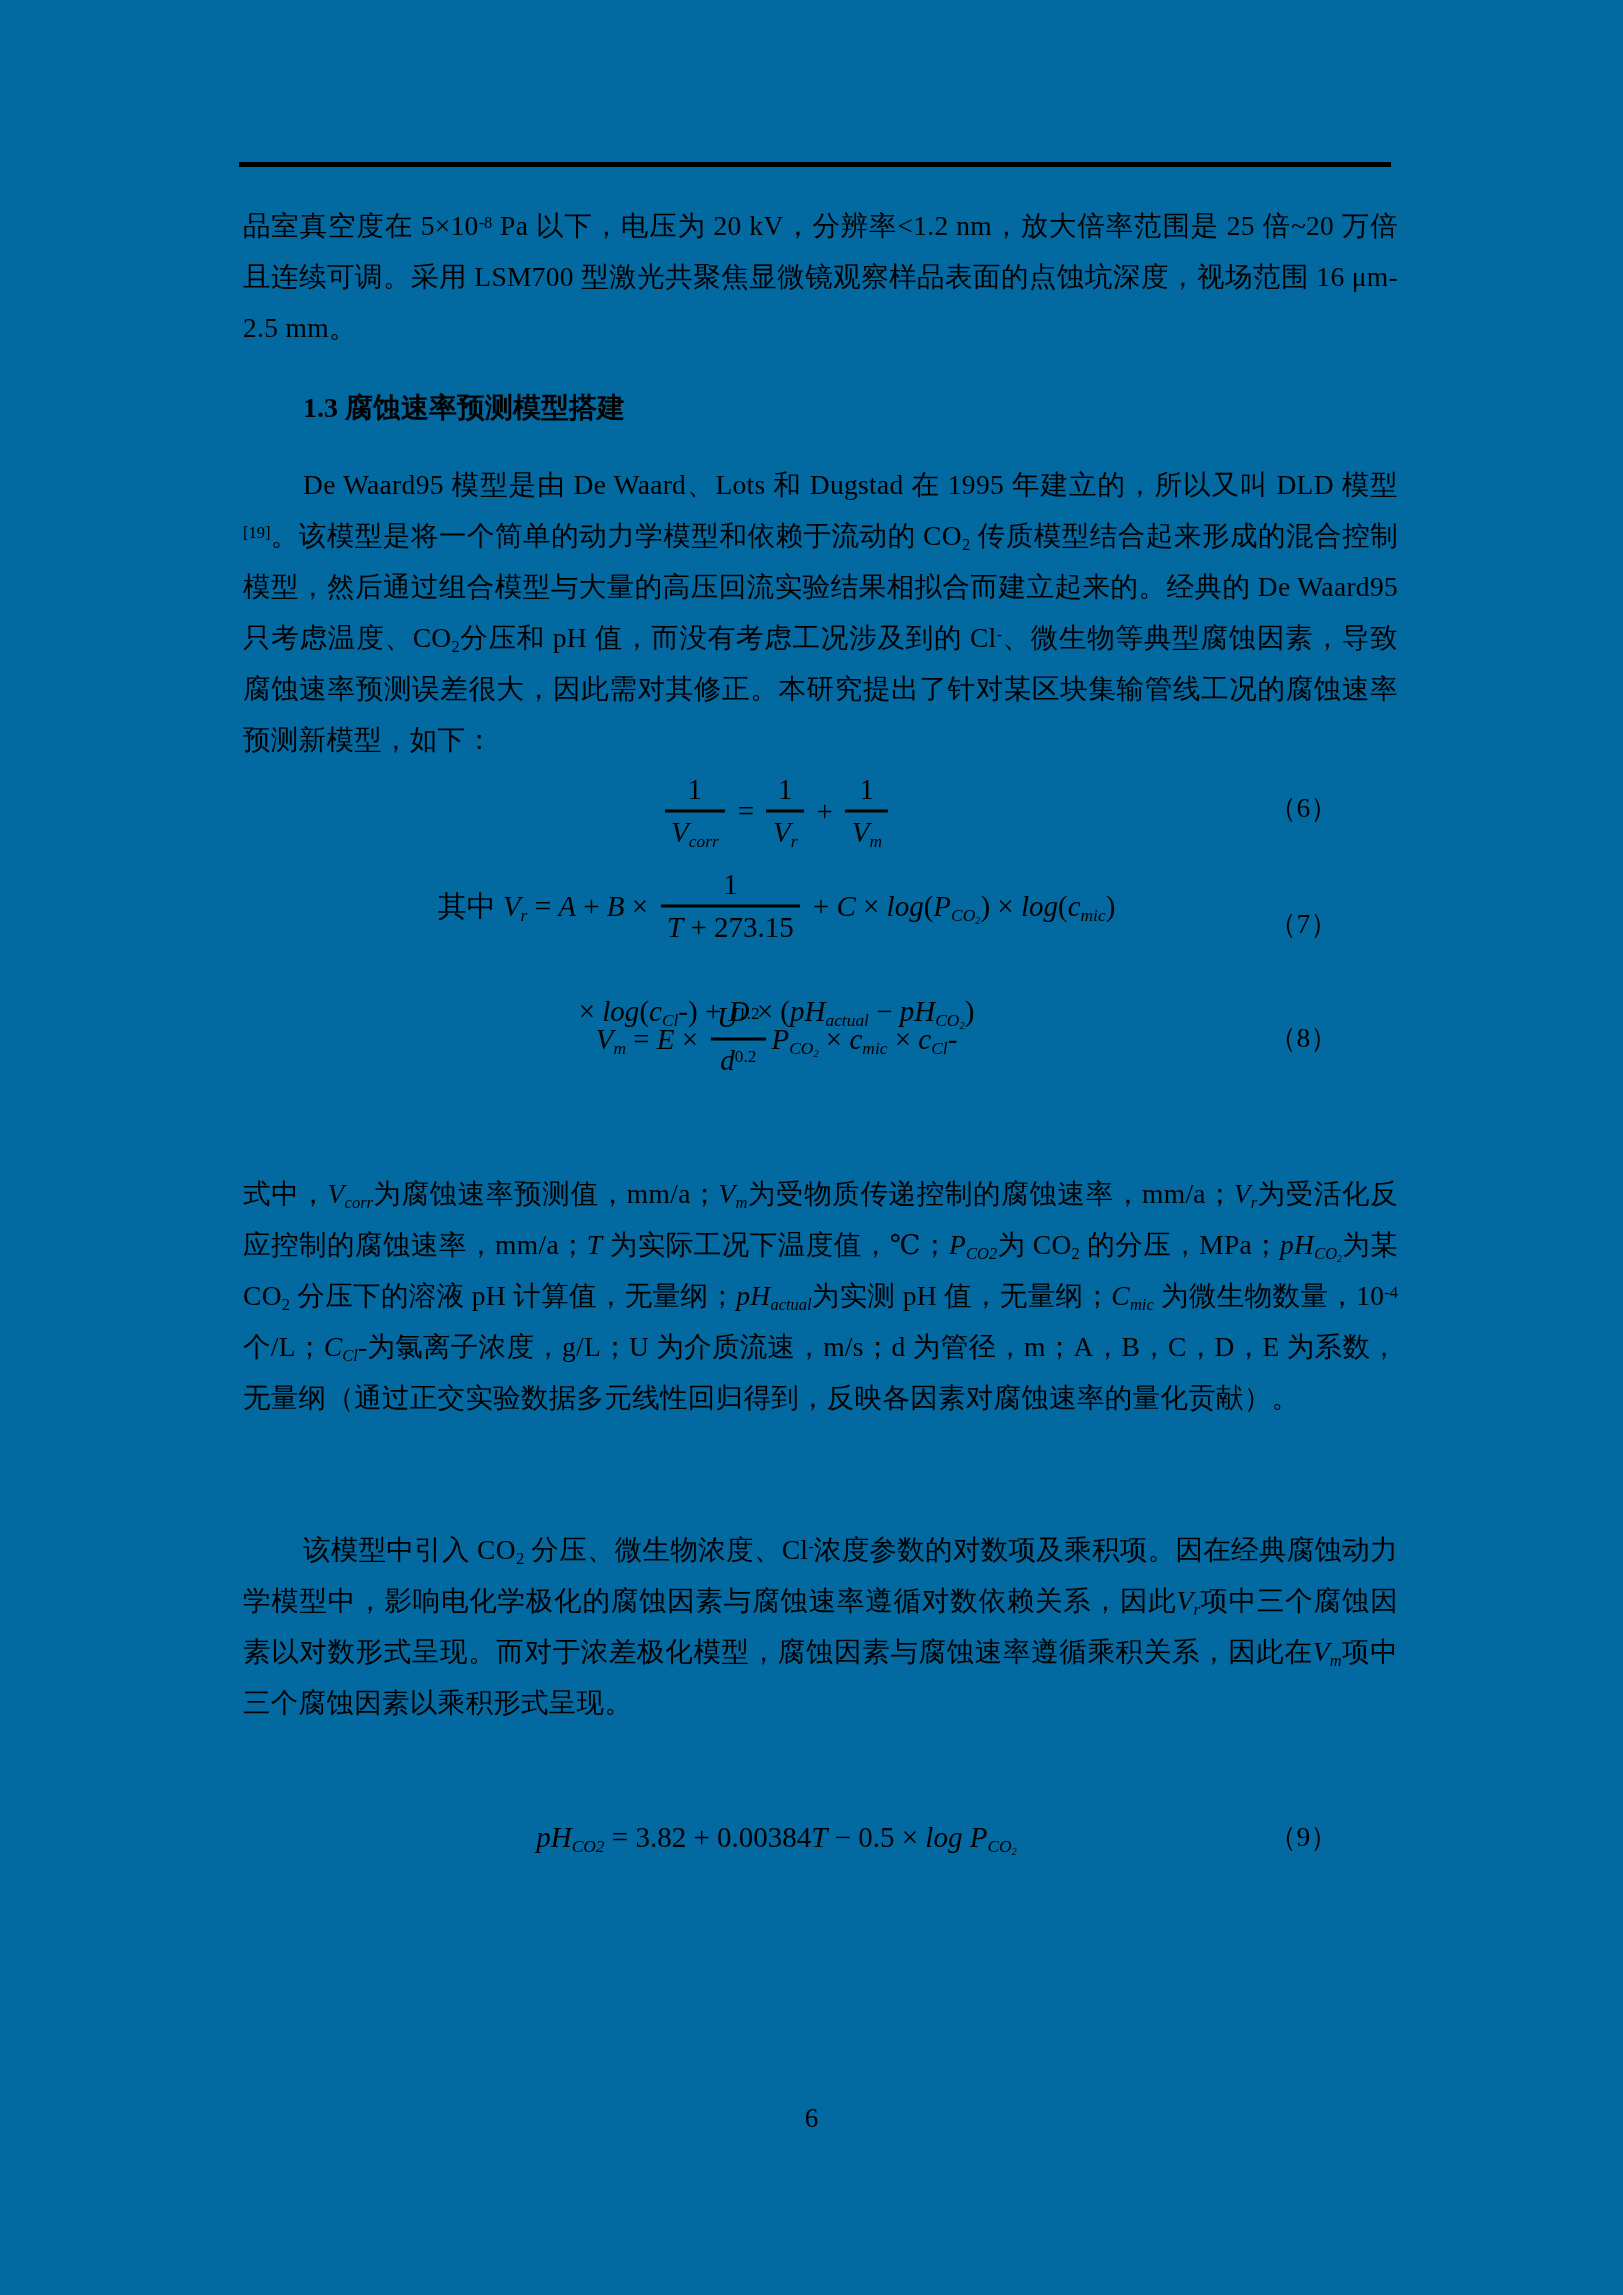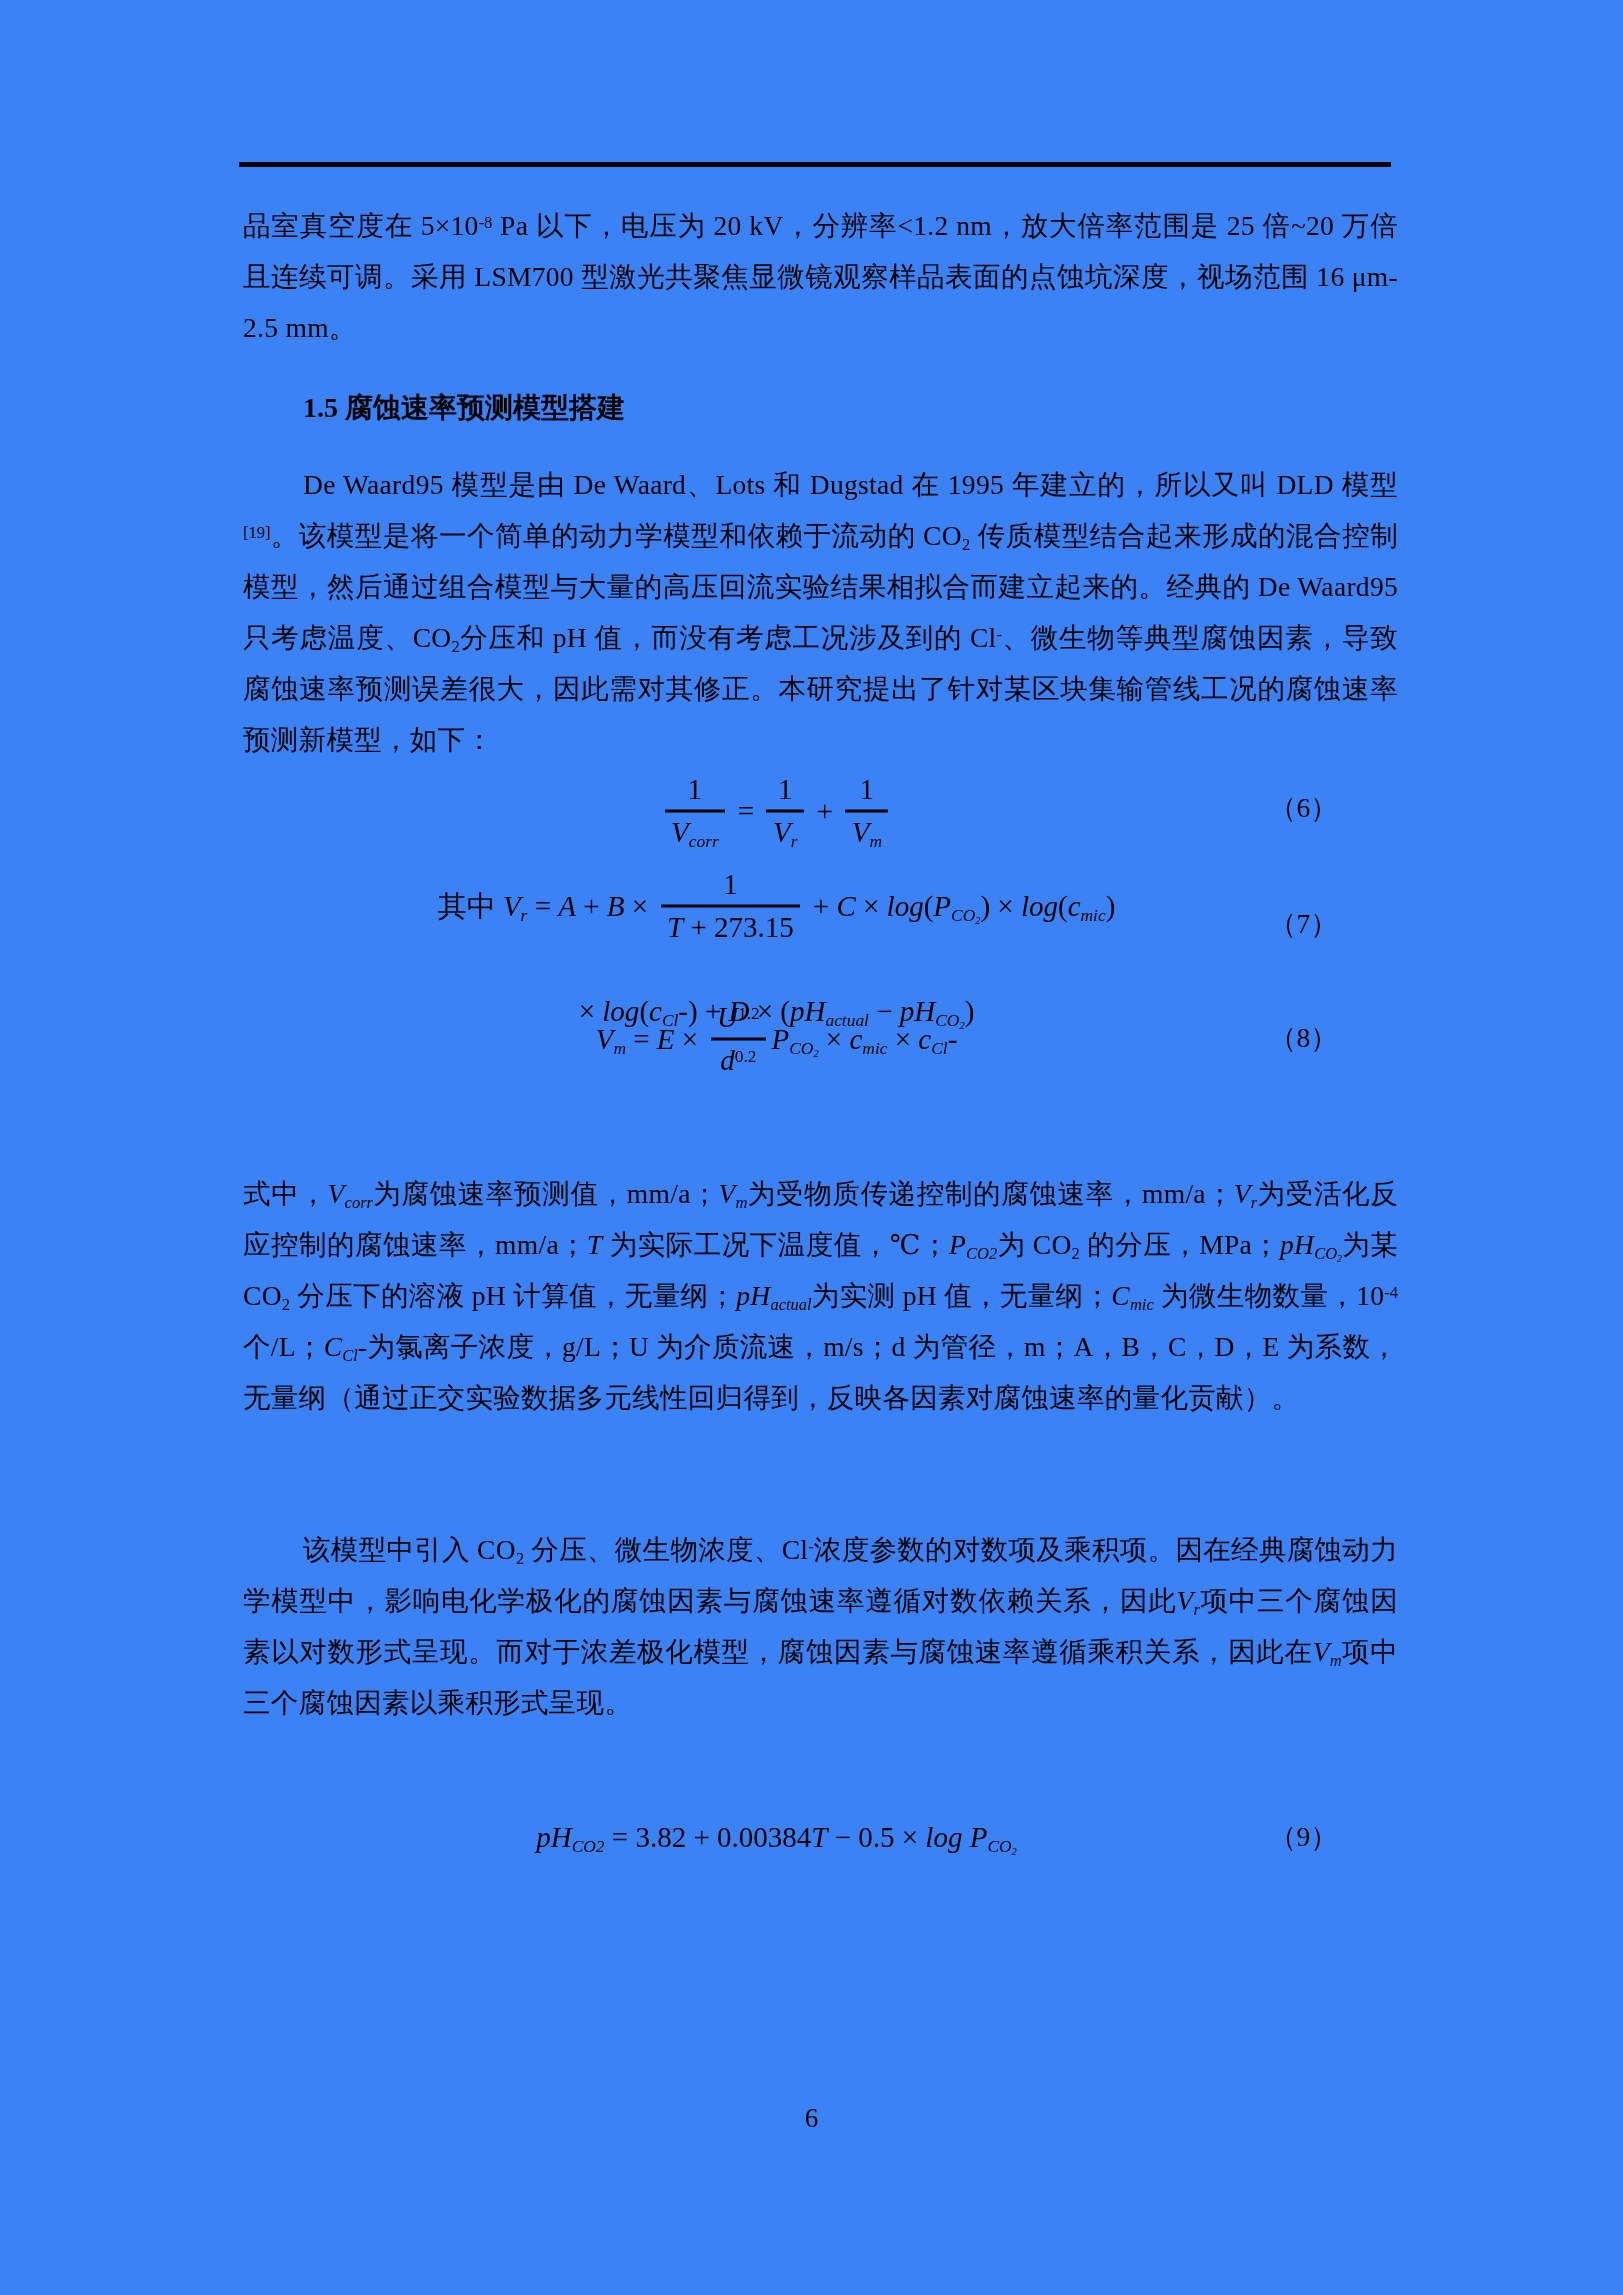--- a/index.html
+++ b/index.html
@@ -1,19 +1,19 @@
 <!DOCTYPE html>
 <html style="font-size:10.5px"><head>
 <meta charset="utf-8">
 <style>
   html,body{margin:0;padding:0;background:#7a7a7a;}
   .page{
     position:relative;
     width:1623px;height:2295px;
-    background:#3b82f6;
+    background:#0369a1;
     color:#000;
     font-family:"Liberation Serif","DejaVu Serif",serif;
     overflow:hidden;
   }
   .rule{
     position:absolute;left:239px;top:162px;width:1152px;height:4.6px;background:#000;
   }
   .para{
     position:absolute;left:243px;width:1155px;margin:0;
     font-size:27.5px;line-height:51px;
@@ -66,21 +66,21 @@
 </style>
 </head>
 <body>
 
 <div class="page">
 
   <div class="rule"></div>
 
   <p class="para p1">品室真空度在 5×10<sup>-8</sup> Pa 以下，电压为 20 kV，分辨率&lt;1.2 nm，放大倍率范围是 25 倍~20 万倍且连续可调。采用 LSM700 型激光共聚焦显微镜观察样品表面的点蚀坑深度，视场范围 16 μm-2.5 mm。</p>
 
-  <h3 class="heading">1.5 腐蚀速率预测模型搭建</h3>
+  <h3 class="heading">1.3 腐蚀速率预测模型搭建</h3>
 
   <p class="para p2 indent">De Waard95 模型是由 De Waard、Lots 和 Dugstad 在 1995 年建立的，所以又叫 DLD 模型<sup>[19]</sup>。该模型是将一个简单的动力学模型和依赖于流动的 CO<sub>2</sub> 传质模型结合起来形成的混合控制模型，然后通过组合模型与大量的高压回流实验结果相拟合而建立起来的。经典的 De Waard95 只考虑温度、CO<sub>2</sub>分压和 pH 值，而没有考虑工况涉及到的 Cl<sup>-</sup>、微生物等典型腐蚀因素，导致腐蚀速率预测误差很大，因此需对其修正。本研究提出了针对某区块集输管线工况的腐蚀速率预测新模型，如下：</p>
 
   <div class="eqrow eq6">
     <span><span class="frac"><span class="num">1</span><span class="den"><span class="it">V<sub>corr</sub></span></span></span> = <span class="frac"><span class="num">1</span><span class="den"><span class="it">V<sub>r</sub></span></span></span> + <span class="frac"><span class="num">1</span><span class="den"><span class="it">V<sub>m</sub></span></span></span></span>
   </div>
   <span class="eqlabel lb6">（6）</span>
 
   <div class="eqrow eq7">
     <div class="l1">其中 <span class="it">V<sub>r</sub></span> = <span class="it">A</span> + <span class="it">B</span> × <span class="frac"><span class="num">1</span><span class="den"><span class="it">T</span> + 273.15</span></span> + <span class="it">C</span> × <span class="it">log</span>(<span class="it">P<sub>CO<sub>2</sub></sub></span>) × <span class="it">log</span>(<span class="it">c<sub>mic</sub></span>)</div>

